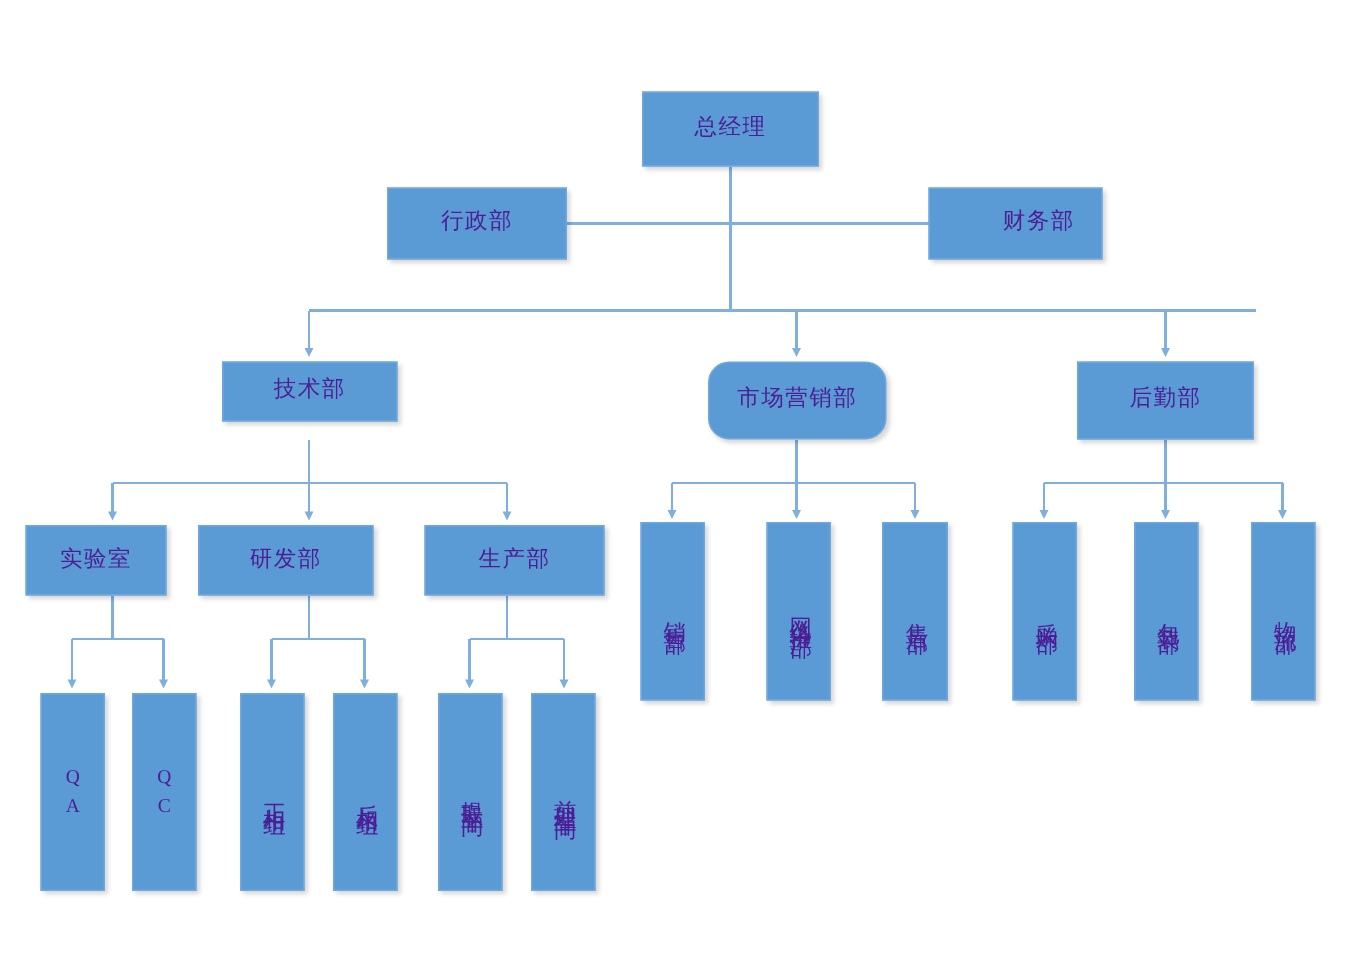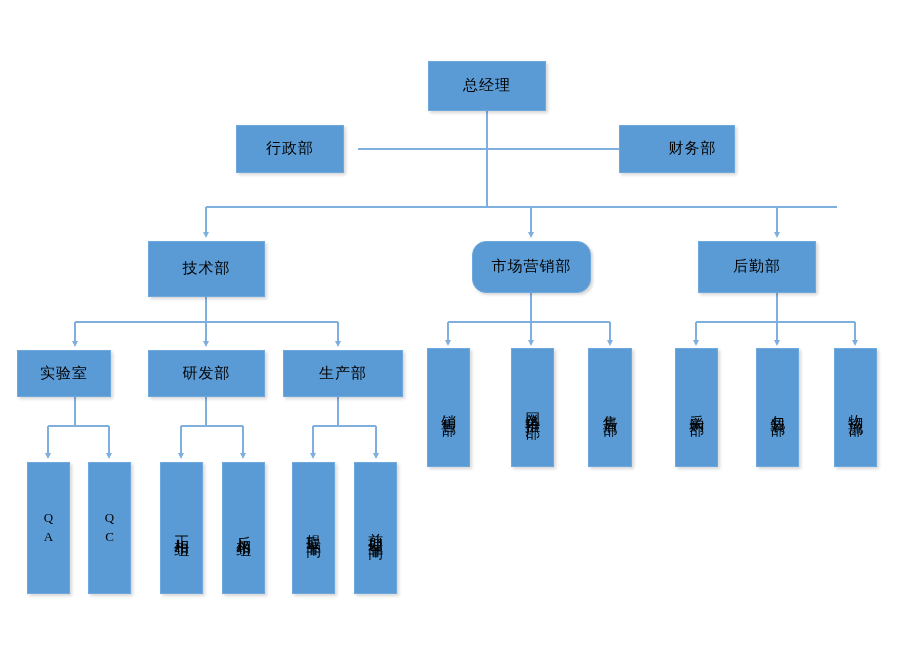--- a/index.html
+++ b/index.html
@@ -30,21 +30,21 @@
   }
   .node-box {
     position: absolute;
     box-sizing: border-box;
     background: #5B9BD5;
     border: 1px solid #6FA8DC;
     box-shadow: 2px 2px 3px rgba(0,0,0,0.16);
     display: flex;
     align-items: center;
     justify-content: center;
-    color: #000000;
+    color: #4c1d95;
     font-family: "Liberation Serif", "DejaVu Serif", serif;
     font-size: 15px;
     letter-spacing: 1px;
     line-height: 1.15;
     text-align: center;
     user-select: none;
   }
   .node-box.vertical {
     writing-mode: vertical-rl;
     text-orientation: upright;
@@ -112,29 +112,29 @@
 
       <path d="M338,397 L338,426"></path>
       <path d="M313,426 L376,426"></path>
       <path d="M313,426 L313,456" marker-end="url(#arrow)"></path>
       <path d="M376,426 L376,456" marker-end="url(#arrow)"></path>
     </g>
   </svg>
 
   <div class="node-box" style="left:428px; top:61px; width:118px; height:50px;">总经理</div>
 
-  <div class="node-box" style="left:236px; top:125px; width:108px; height:48px;">行政部</div>
+  <div class="node-box" style="left:258px; top:125px; width:120px; height:48px;">行政部</div>
   <div class="node-box" style="left:619px; top:125px; width:116px; height:48px;padding-left:31px;">财务部</div>
 
-  <div class="node-box" style="left:148px; top:241px; width:117px; height:56px;">技术部</div>
+  <div class="node-box" style="left:148px; top:241px; width:117px; height:40px;">技术部</div>
   <div class="node-box" style="left:472px; top:241px; width:119px; height:52px;border-radius:14px;">市场营销部</div>
-  <div class="node-box" style="left:698px; top:241px; width:118px; height:52px;">后勤部</div>
+  <div class="node-box" style="left:718px; top:241px; width:118px; height:52px;">后勤部</div>
 
   <div class="node-box" style="left:17px; top:350px; width:94px; height:47px;">实验室</div>
-  <div class="node-box" style="left:148px; top:350px; width:117px; height:47px;">研发部</div>
+  <div class="node-box" style="left:132px; top:350px; width:117px; height:47px;">研发部</div>
   <div class="node-box" style="left:283px; top:350px; width:120px; height:47px;">生产部</div>
 
   <div class="node-box vertical" style="left:427px; top:348px; width:43px; height:119px;">销售部</div>
   <div class="node-box vertical" style="left:511px; top:348px; width:43px; height:119px;">网络推广部</div>
   <div class="node-box vertical" style="left:588px; top:348px; width:44px; height:119px;">售后部</div>
 
   <div class="node-box vertical" style="left:675px; top:348px; width:43px; height:119px;">采购部</div>
   <div class="node-box vertical" style="left:756px; top:348px; width:43px; height:119px;">包装部</div>
   <div class="node-box vertical" style="left:834px; top:348px; width:43px; height:119px;">物流部</div>
 

